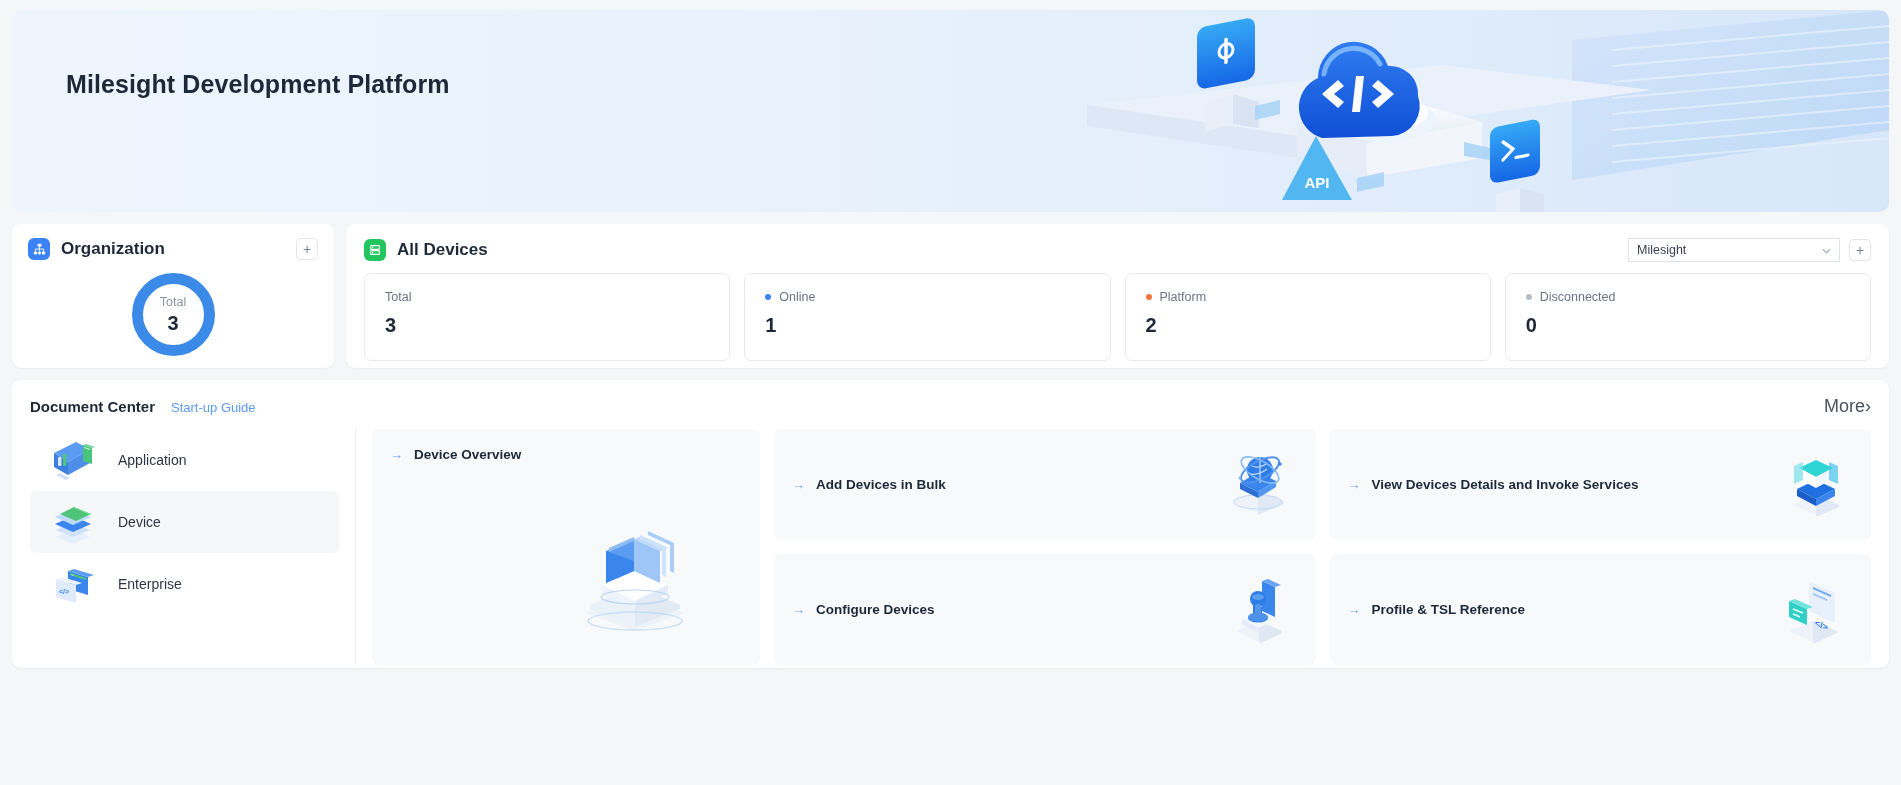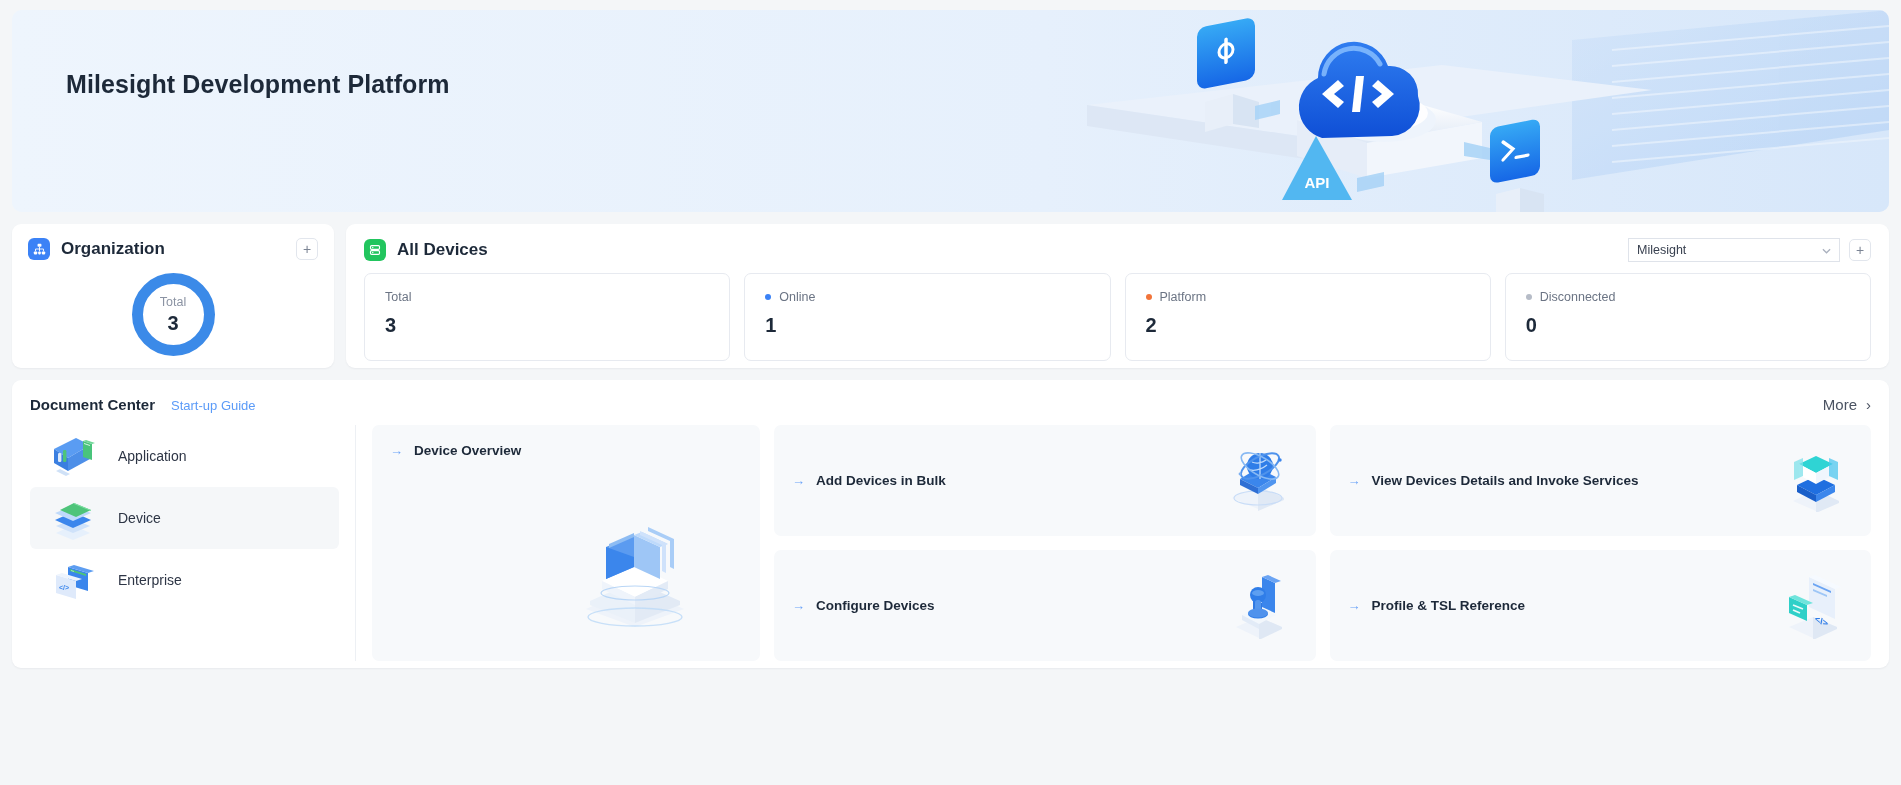--- a/index.html
+++ b/index.html
@@ -70,21 +70,21 @@
   }
   .stat-lbl { display:flex; align-items:center; font-size:12.5px; color:#6b7484; }
   .dot { width:6px; height:6px; border-radius:50%; margin-right:8px; flex:none; }
   .stat-val { margin-top:10px; font-size:20px; font-weight:700; color:#1d2939; }
 
   
   .doc-card { margin-top: 12px; height: 288px; padding: 16px 18px 0 18px; position:relative; }
   .doc-head { display:flex; align-items:baseline; }
   .doc-title { font-size:15px; font-weight:700; color:#1d2939; }
   .doc-link { margin-left: 16px; font-size:13px; color:#5b9bf8; cursor:pointer; }
-  .more { margin-left:auto; font-size:15px; color:#4b5362; cursor:pointer; display:flex; align-items:center; gap:9px; }
+  .more { margin-left:auto; font-size:18px; color:#4b5362; cursor:pointer; display:flex; align-items:center; gap:0; }
   .doc-body { display:flex; margin-top: 12px; height: 236px; }
 
   .doc-nav { width: 326px; flex:none; padding-right: 16px; border-right:1px solid #edf0f4; }
   .nav-item {
     display:flex; align-items:center; height: 62px; border-radius:6px; padding-left: 20px; cursor:pointer;
   }
   .nav-item.active { background:#f5f7f9; }
   .nav-ico { width: 46px; height: 46px; flex:none; }
   .nav-lbl { margin-left: 22px; font-size:14px; color:#2d3545; }
 

